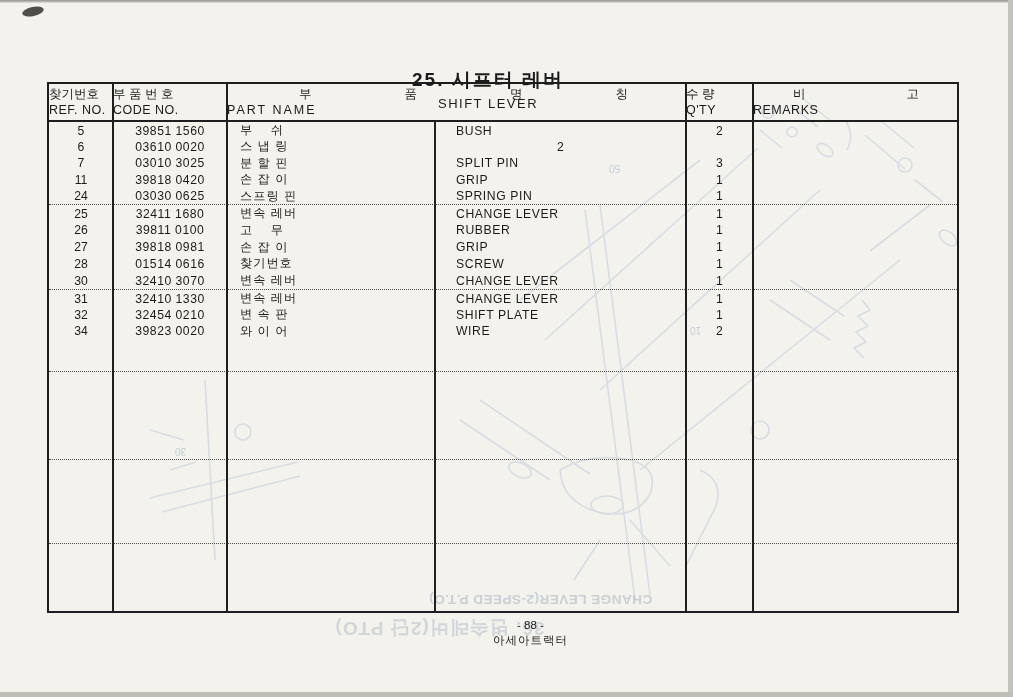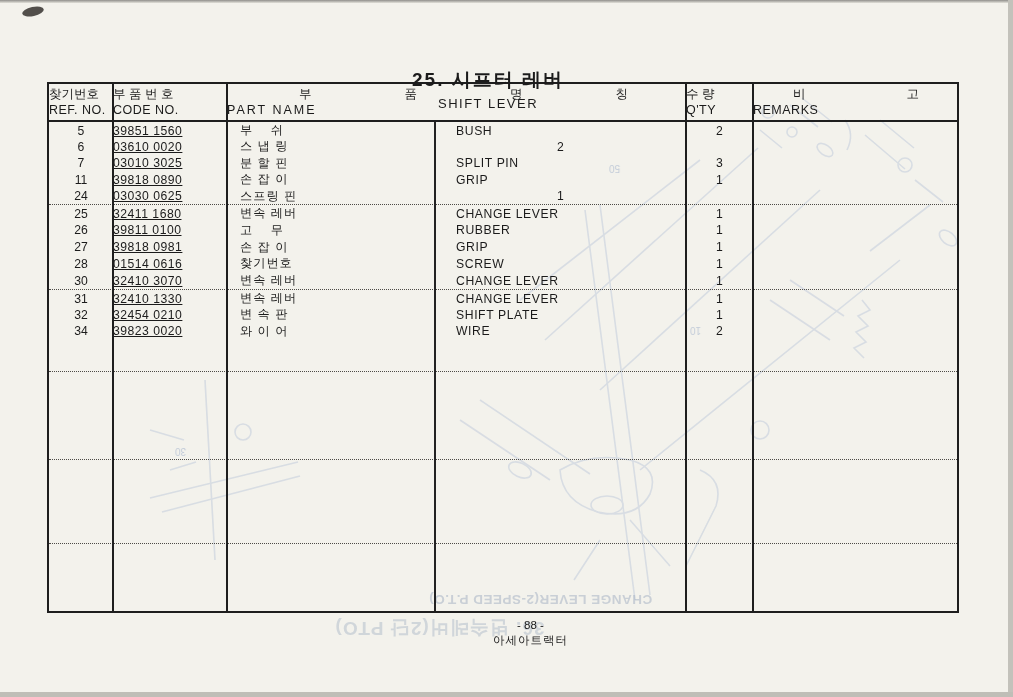--- a/index.html
+++ b/index.html
@@ -42,21 +42,21 @@
   .h-name .h-en{letter-spacing:2px;}
 
   .sec{position:relative;}
   .sep{border-top:1px dotted #4d4b46;height:0;}
   #g0{height:82px;} #g1{height:84px;} #g2{height:81px;}
   #e0{height:87px;} #e1{height:83px;} #e2{height:75px;}
   .trow{display:grid;grid-template-columns:64px 114px 208px 251px 67px 1fr;
         align-items:center;height:16.4px;font-size:12.2px;}
   #g1 .trow{height:16.8px;}
   .cell-ref{text-align:center;}
-  .cell-code{letter-spacing:.5px;white-space:pre;text-decoration:underline;}
+  .cell-code{text-align:center;letter-spacing:.5px;white-space:pre;}
   .cell-kname{padding-left:13px;white-space:pre;letter-spacing:1px;}
   .cell-ename{padding-left:21px;letter-spacing:.6px;white-space:nowrap;}
   .cell-qty{text-align:center;}
 
   
   .footer{position:absolute;left:0;top:619px;width:1013px;text-align:center;z-index:2;
           font-size:11.5px;line-height:1.2;transform:translateX(24px);}
   .footer .pub{letter-spacing:1px;margin-top:1px;}
 </style>
 </head>
@@ -164,31 +164,32 @@
     <div class="cell-ref">7</div>
     <div class="cell-code">03010 3025</div>
     <div class="cell-kname">분 할 핀</div>
     <div class="cell-ename">SPLIT PIN</div>
     <div class="cell-qty">3</div>
     <div class="cell-rem"></div>
   </div>
 
   <div class="trow">
     <div class="cell-ref">11</div>
-    <div class="cell-code">39818 0890</div>
+    <div class="cell-code">39818 0420</div>
     <div class="cell-kname">손 잡 이</div>
     <div class="cell-ename">GRIP</div>
     <div class="cell-qty">1</div>
     <div class="cell-rem"></div>
   </div>
 
   <div class="trow">
     <div class="cell-ref">24</div>
     <div class="cell-code">03030 0625</div>
     <div class="cell-kname">스프링 핀</div>
+    <div class="cell-ename">SPRING PIN</div>
     <div class="cell-qty">1</div>
     <div class="cell-rem"></div>
   </div>
 </div>
     <div class="sep"></div>
     <div class="sec" id="g1">
   <div class="trow">
     <div class="cell-ref">25</div>
     <div class="cell-code">32411 1680</div>
     <div class="cell-kname">변속 레버</div>

